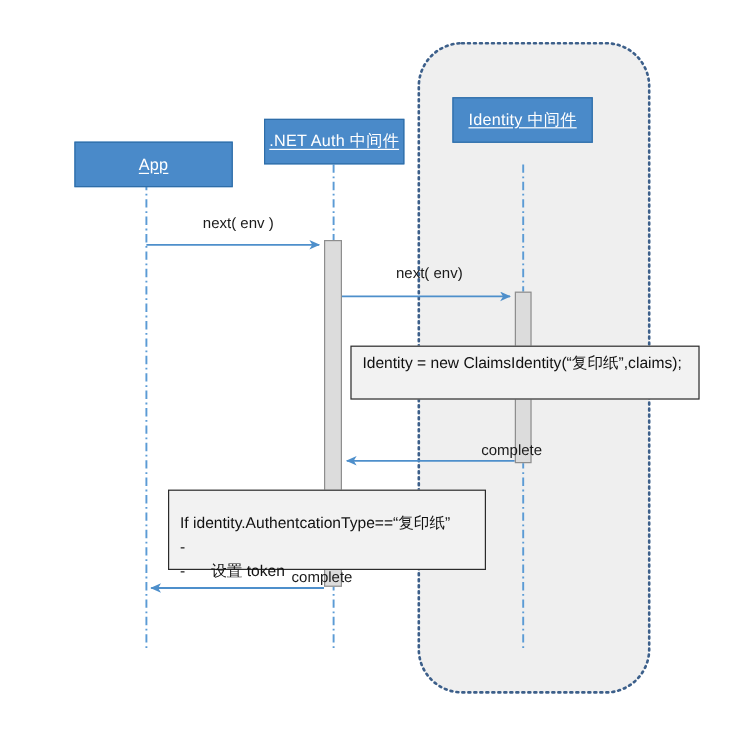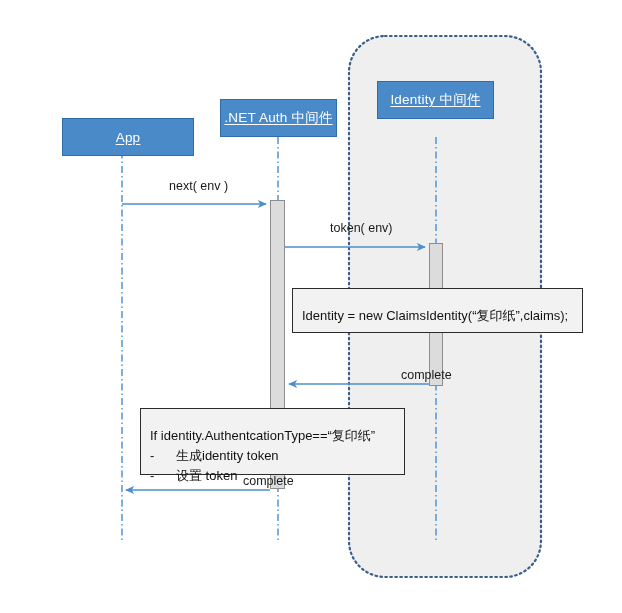--- a/index.html
+++ b/index.html
@@ -78,21 +78,21 @@
     border: 1.3px solid #2b2b2b;
     font-size: 13px;
     color: #111111;
     line-height: 1.55;
     padding: 6px 9px;
   }
   #note-code {
     left: 292px; top: 288px; width: 291px; height: 45px;
     padding-top: 4px;
   }
-  #note-code .line { white-space: nowrap; margin-top: 13px; }
+  #note-code .line { white-space: nowrap; }
   #note-if {
     left: 140px; top: 408px; width: 265px; height: 67px;
     padding-top: 17px;
   }
   #note-if .line { white-space: nowrap; }
   #note-if .bullet-line {
     display: flex;
   }
   #note-if .dash { width: 26px; flex: 0 0 26px; }
 </style>
@@ -138,33 +138,32 @@
   </div>
 
   <div class="lifeline-head" id="head-identity">
     <span>Identity 中间件</span>
   </div>
 
   <div class="activation" id="act-netauth"></div>
   <div class="activation" id="act-identity"></div>
 
   <div class="msg-label" id="lbl-next1">next( env )</div>
-  <div class="msg-label" id="lbl-next2">token( env)</div>
+  <div class="msg-label" id="lbl-next2">next( env)</div>
   <div class="msg-label" id="lbl-complete1">complete</div>
   <div class="msg-label" id="lbl-complete2">complete</div>
 
   <div class="note" id="note-code">
     <div class="line">Identity = new ClaimsIdentity(“复印纸”,claims);</div>
   </div>
 
   <div class="note" id="note-if">
     <div class="line">If identity.AuthentcationType==“复印纸”</div>
     <div class="bullet-line">
       <span class="dash">-</span>
-      <span>生成identity token</span>
     </div>
     <div class="bullet-line">
       <span class="dash">-</span>
       <span>设置 token</span>
     </div>
   </div>
 
 </div>
 
 </body></html>

